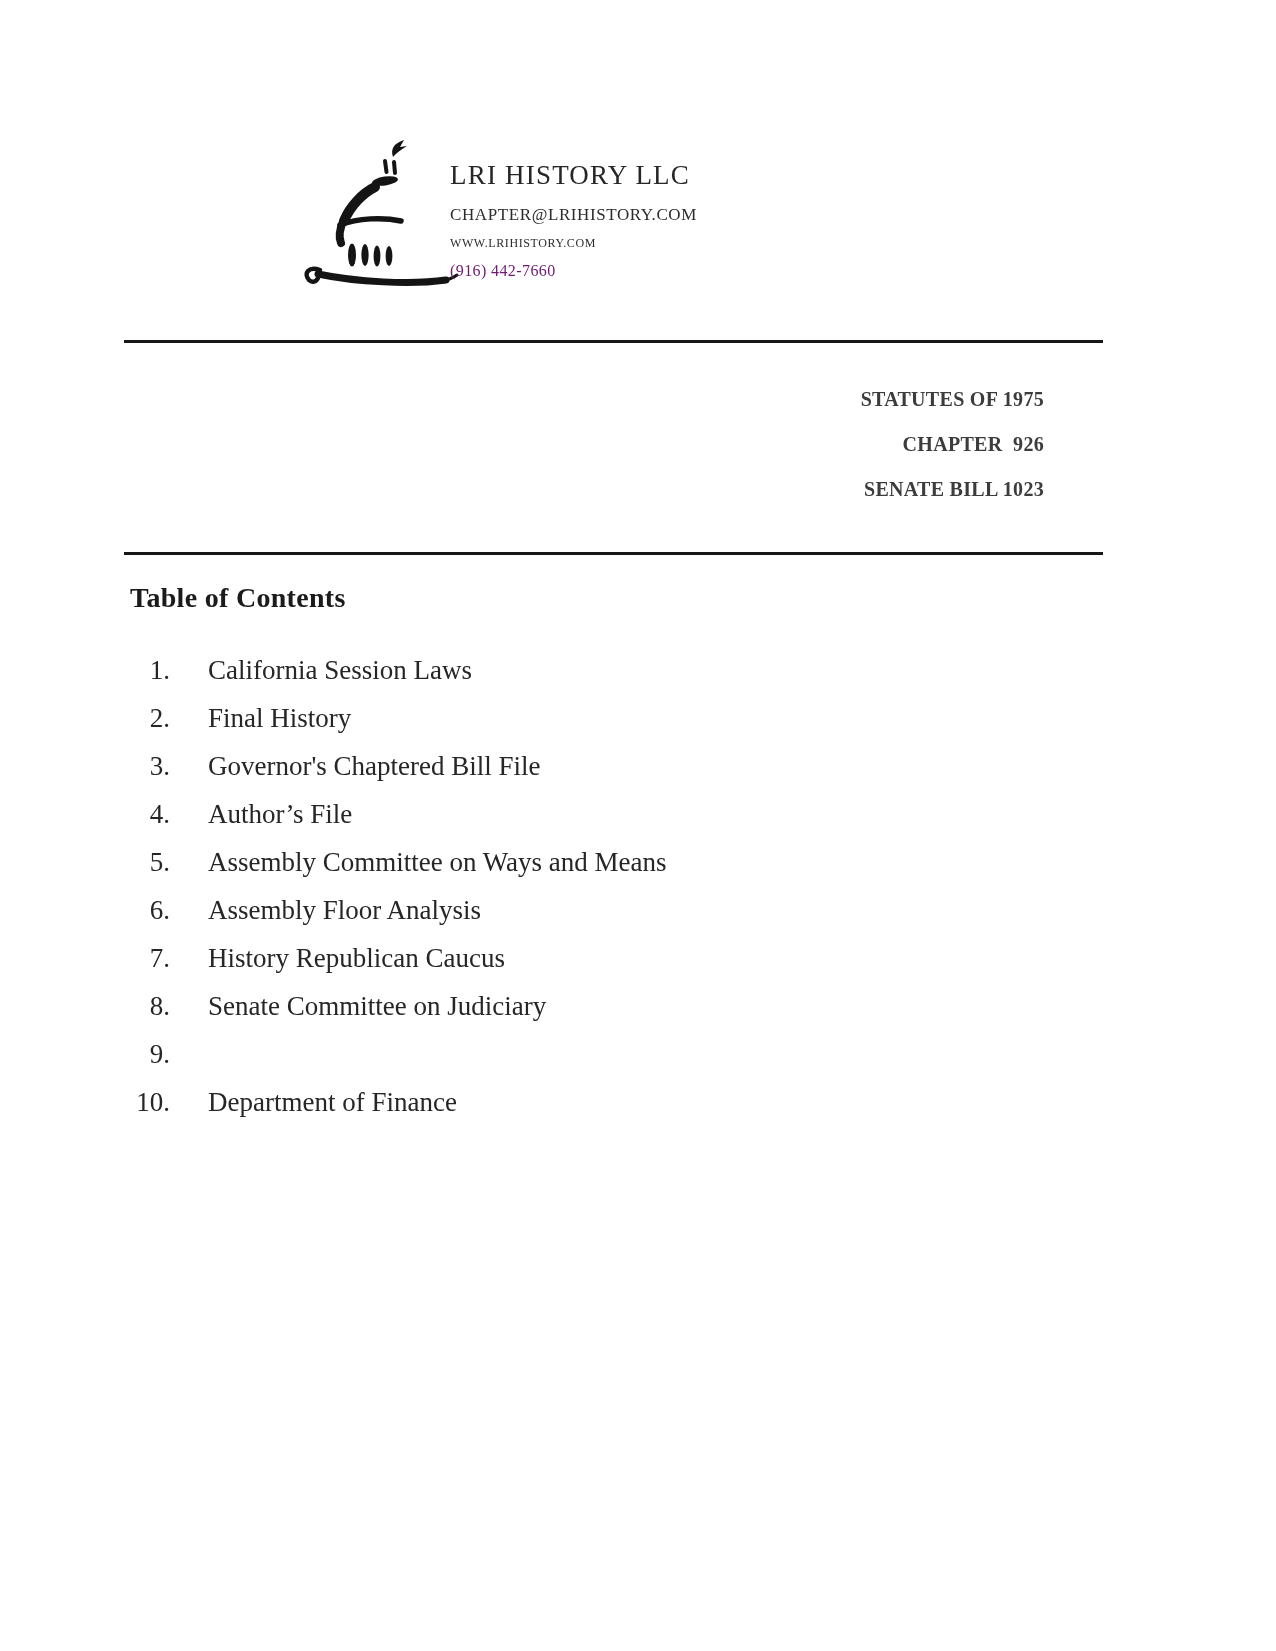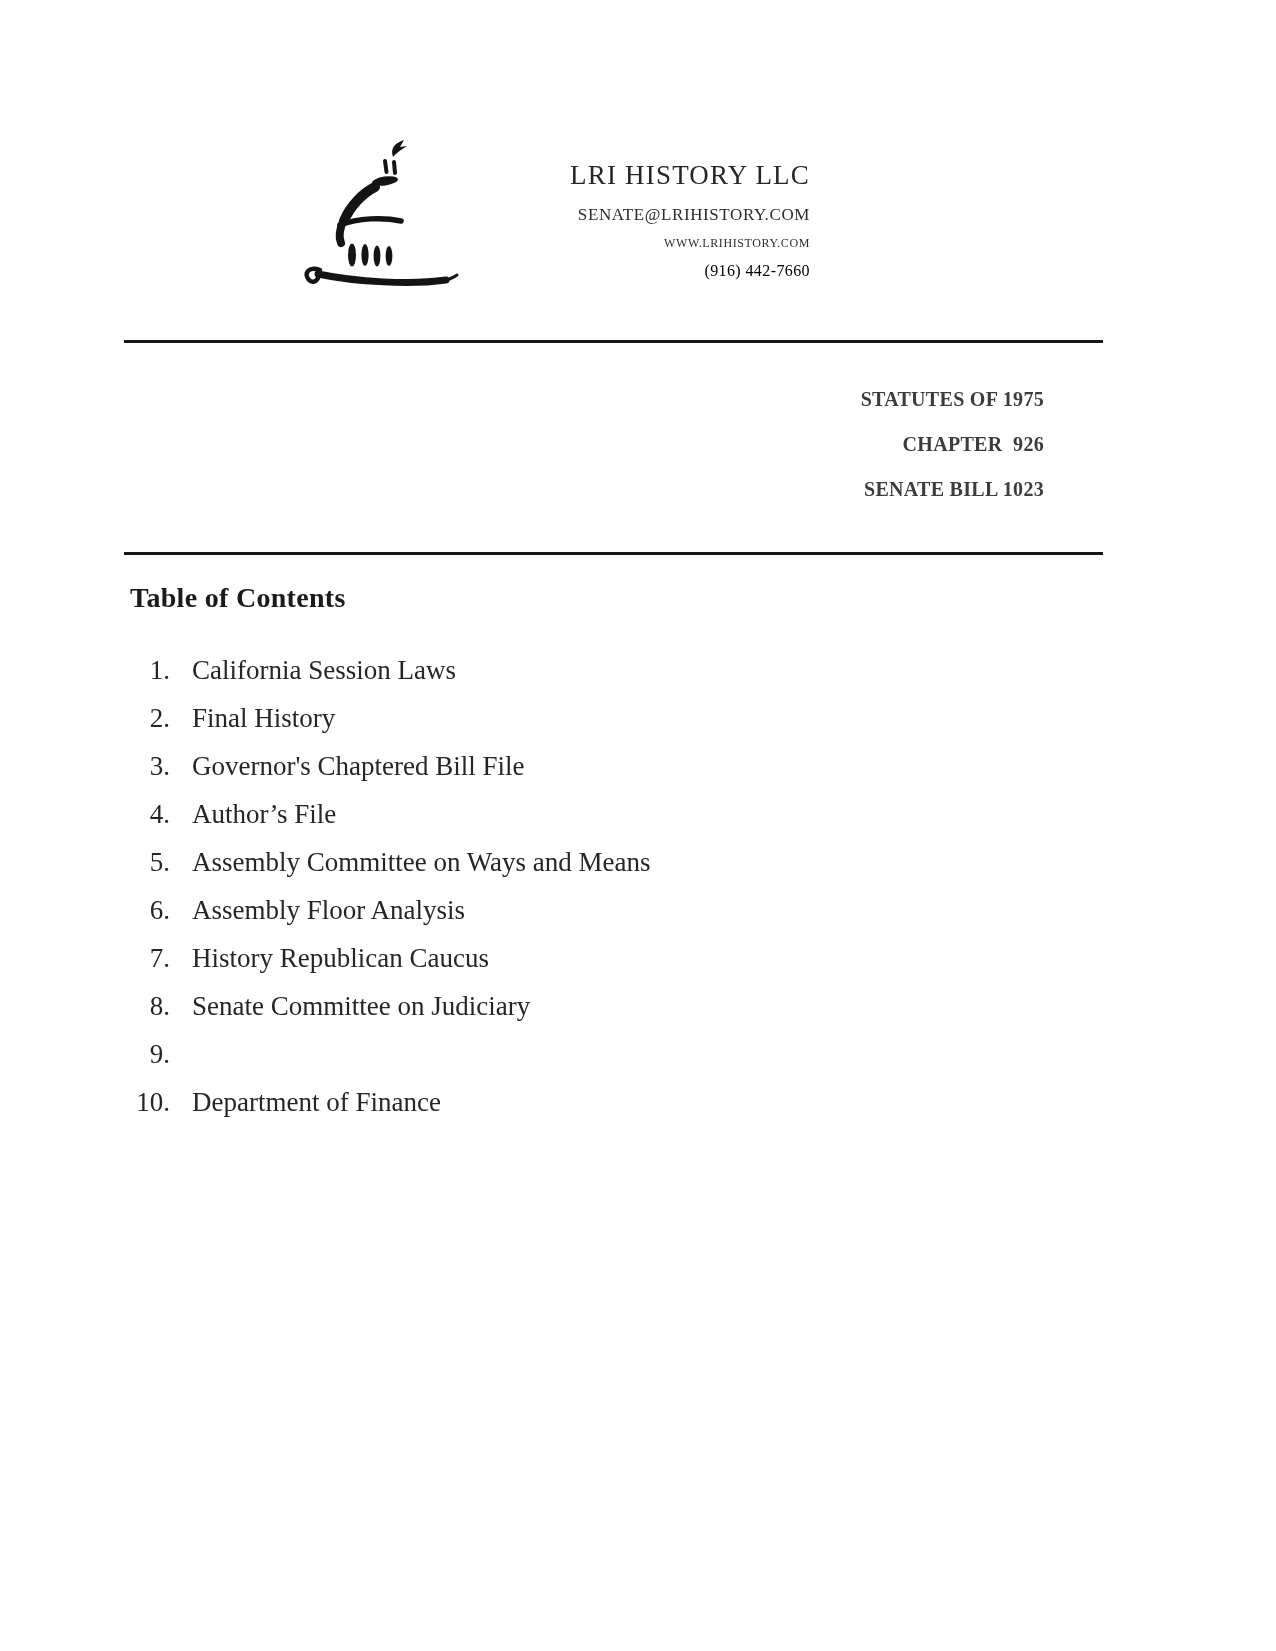--- a/index.html
+++ b/index.html
@@ -25,21 +25,21 @@
     width: 164px;
     height: 168px;
   }
   .logo svg { width: 100%; height: 100%; }
 
   .company {
     position: absolute;
     top: 157px;
     left: 450px;
     width: 360px;
-    text-align: right;
+    text-align: left;
   }
   .company-name {
     font-size: 27px;
     line-height: 36px;
     letter-spacing: 1.2px;
     color: #262626;
   }
   .company-email {
     margin-top: 8px;
     font-size: 17px;
@@ -50,21 +50,21 @@
   .company-web {
     font-size: 12px;
     line-height: 28px;
     letter-spacing: 0.6px;
     color: #2c2c2c;
   }
   .company-phone {
     font-size: 16px;
     line-height: 28px;
     letter-spacing: 0.4px;
-    color: #000000;
+    color: #701a75;
   }
 
   
   .rule {
     position: absolute;
     left: 124px;
     width: 979px;
     height: 3px;
     background: #171717;
   }
@@ -109,21 +109,21 @@
     line-height: 30px;
     margin-bottom: 18px;
     color: #262626;
   }
   .toc-item-number {
     width: 72px;
     text-align: right;
     flex: 0 0 auto;
   }
   .toc-item-label {
-    margin-left: 22px;
+    margin-left: 38px;
     white-space: nowrap;
   }
 </style>
 </head>
 <body>
 
 <div class="page">
 
   <div class="logo">
     <svg viewBox="0 0 164 168" fill="none" stroke="#141414" stroke-linecap="round">
@@ -148,21 +148,21 @@
 
       <path d="M22,150 C60,158 115,161 150,156" stroke-width="7"></path>
       <path d="M145,157 C152,156 157,154 161,151" stroke-width="3"></path>
 
       <path d="M24,146 C13,142 7,149 13,156 C16,159 20,158 22,154" stroke-width="4.5"></path>
     </svg>
   </div>
 
   <div class="company">
     <div class="company-name">LRI HISTORY LLC</div>
-    <div class="company-email">SENATE@LRIHISTORY.COM</div>
+    <div class="company-email">CHAPTER@LRIHISTORY.COM</div>
     <div class="company-web">WWW.LRIHISTORY.COM</div>
     <div class="company-phone">(916) 442-7660</div>
   </div>
 
   <div class="rule rule-1"></div>
   <div class="rule rule-2"></div>
 
   <div class="reference">
     <div>STATUTES OF 1975</div>
     <div>CHAPTER  926</div>

